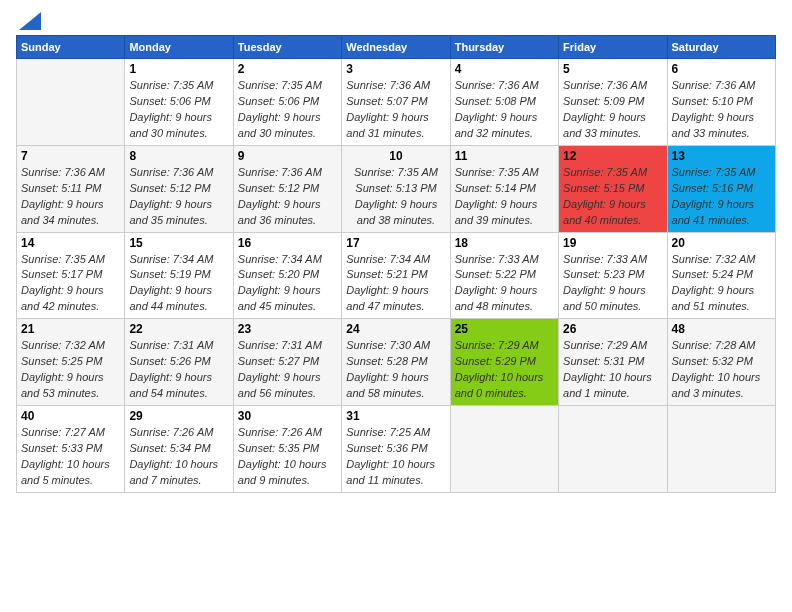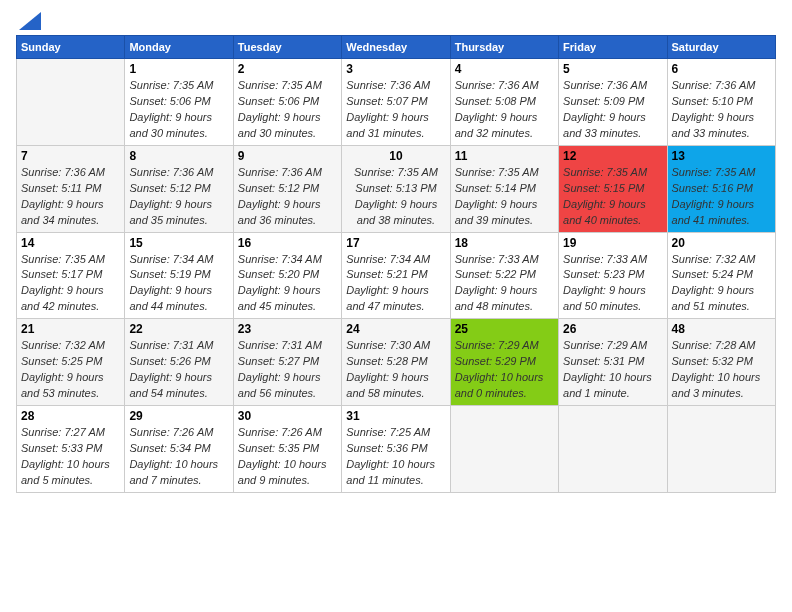--- a/index.html
+++ b/index.html
@@ -226,21 +226,21 @@
             <span class="day-num">26</span>
             <div class="day-info">Sunrise: 7:29 AM<br>Sunset: 5:31 PM<br>Daylight: 10 hours and 1 minute.</div>
           </td>
           <td style="background: rgb(245, 245, 245);">
             <span class="day-num">48</span>
             <div class="day-info">Sunrise: 7:28 AM<br>Sunset: 5:32 PM<br>Daylight: 10 hours and 3 minutes.</div>
           </td>
         </tr>
         <tr>
           <td>
-            <span class="day-num">28</span>
+            <span class="day-num">40</span>
             <div class="day-info">Sunrise: 7:27 AM<br>Sunset: 5:33 PM<br>Daylight: 10 hours and 5 minutes.</div>
           </td>
           <td>
             <span class="day-num">29</span>
             <div class="day-info">Sunrise: 7:26 AM<br>Sunset: 5:34 PM<br>Daylight: 10 hours and 7 minutes.</div>
           </td>
           <td>
             <span class="day-num">30</span>
             <div class="day-info">Sunrise: 7:26 AM<br>Sunset: 5:35 PM<br>Daylight: 10 hours and 9 minutes.</div>
           </td>

